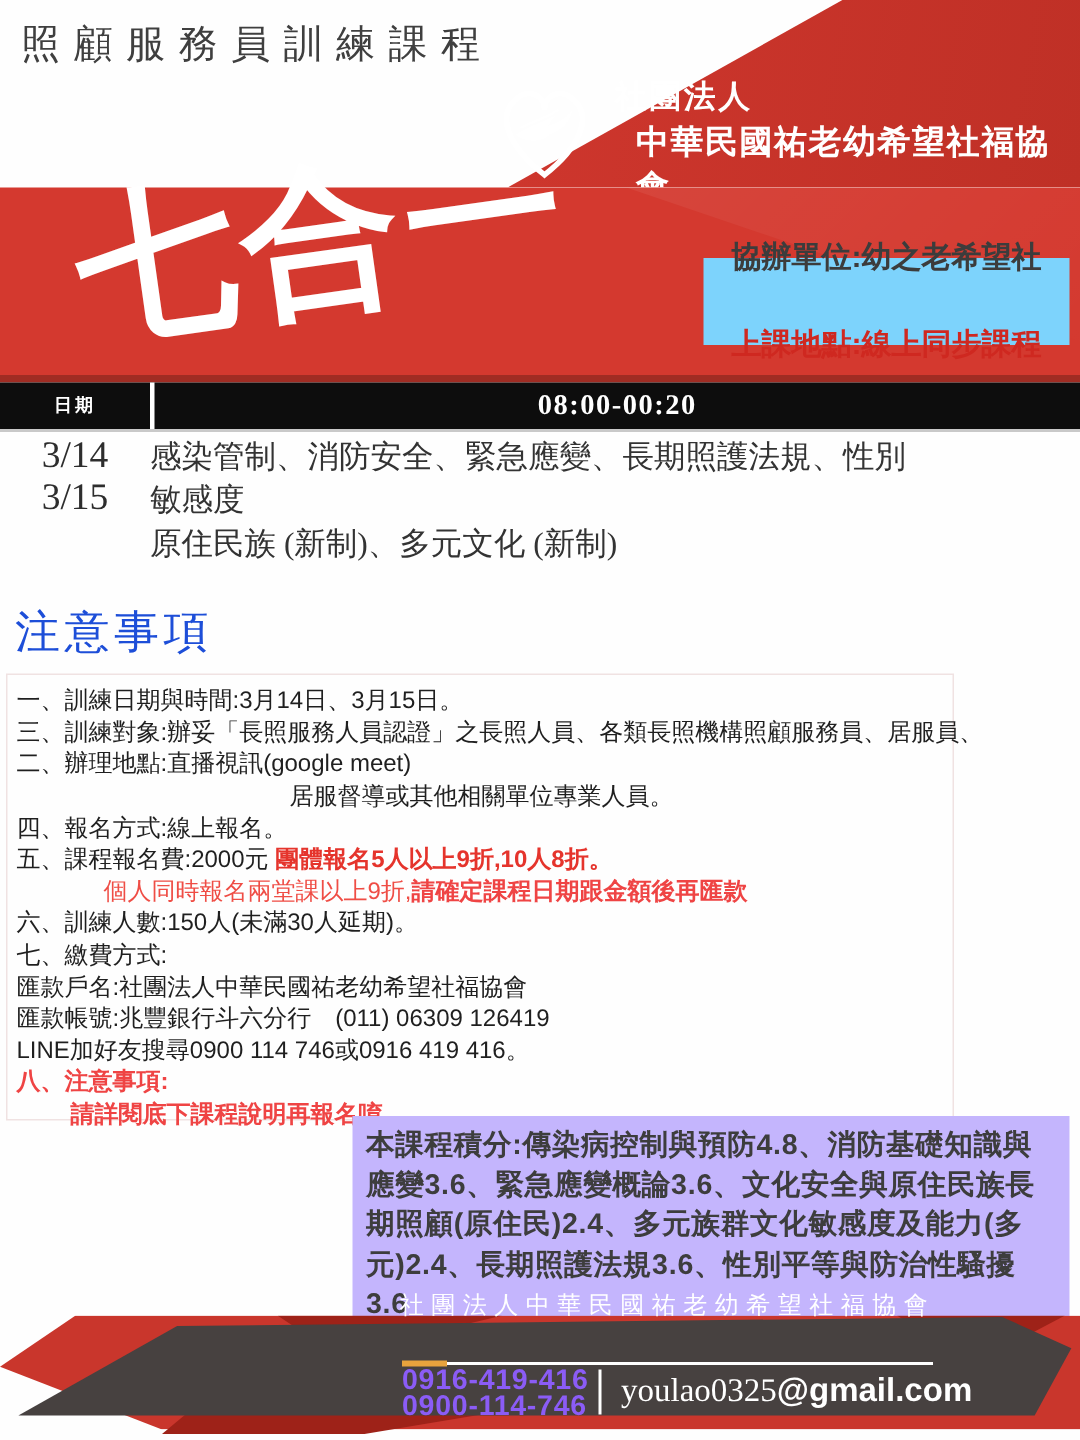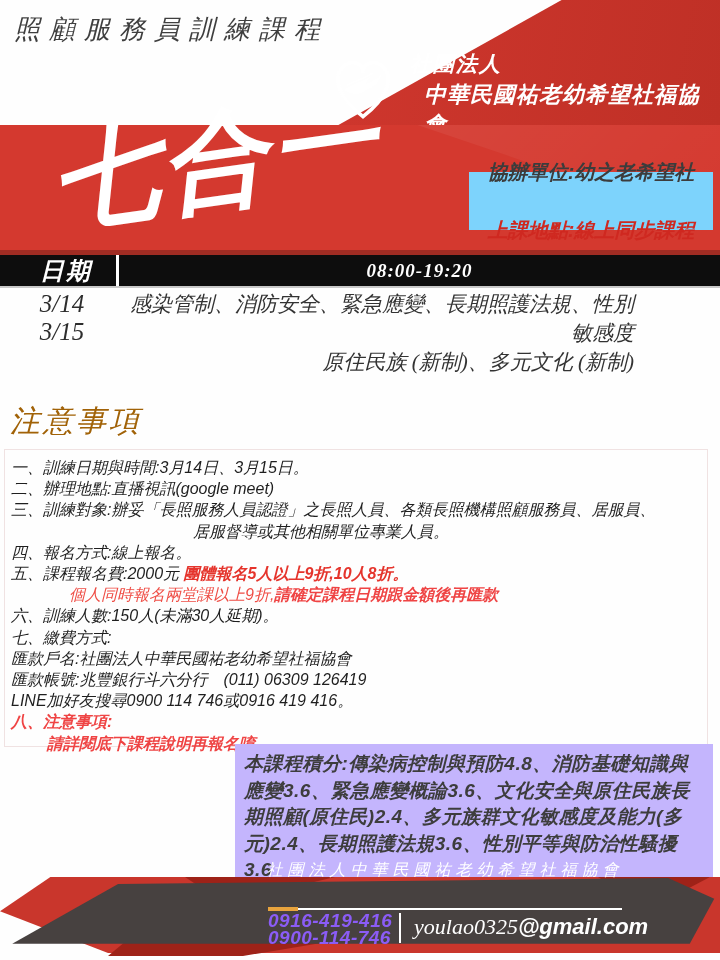--- a/index.html
+++ b/index.html
@@ -1,17 +1,17 @@
 <!DOCTYPE html>
 <html><head>
 <meta charset="utf-8">
 <style>
   html,body{margin:0;padding:0;background:#ffffff;}
   .poster{position:relative;width:720px;height:960px;background:#fefefe;overflow:hidden;
-          font-family:"Liberation Sans",sans-serif;font-style:italic;}
+          font-family:"Liberation Sans",sans-serif;}
 
   
   .red-wedge{position:absolute;top:0;left:0;width:720px;height:125px;
              background:linear-gradient(100deg,#d0372e 40%,#bf3026 100%);
              clip-path:polygon(78% 0,100% 0,100% 100%,47% 100%);}
   .top-title{position:absolute;top:12px;left:14px;font-family:"Liberation Serif",serif;
              font-size:26px;color:#3f3f3f;letter-spacing:9px;}
   .logo{position:absolute;top:50px;left:326px;width:74px;height:74px;}
   .org-line1{position:absolute;top:50px;left:410px;color:#fff;font-size:21px;font-weight:bold;letter-spacing:2px;}
   .org-line2{position:absolute;top:80px;left:424px;color:#fff;font-size:22px;font-weight:bold;letter-spacing:1px;}
@@ -25,32 +25,32 @@
             line-height:1;letter-spacing:4px;transform:rotate(-8deg);transform-origin:left center;}
   .info-box{position:absolute;top:172px;left:469px;width:244px;height:58px;background:#7dd3fc;
             display:flex;flex-direction:column;justify-content:center;align-items:center;}
   .info-co{font-size:20px;font-weight:bold;color:#3c3c3c;line-height:27px;}
   .info-loc{font-size:20px;font-weight:bold;color:#cf2820;line-height:27px;margin-top:31px;}
   .dark-strip{position:absolute;top:250px;left:0;width:720px;height:5px;background:#a02c23;}
 
   
   .table-header{position:absolute;top:255px;left:0;width:720px;height:31px;background:#0d0d0d;
                 display:flex;border-bottom:2px solid #c9c9c9;font-family:"Liberation Serif",serif;}
-  .th-date{width:100px;border-right:3px solid #fff;color:#fff;font-weight:bold;font-size:24px;
-           display:flex;align-items:center;justify-content:center;letter-spacing:2px;margin-left:16px;}
+  .th-date{width:100px;border-right:3px solid #fff;color:#fff;font-weight:bold;font-size:12px;
+           display:flex;align-items:center;justify-content:center;letter-spacing:2px;}
   .th-time{flex:1;color:#fff;font-weight:bold;font-size:19px;display:flex;align-items:center;
            justify-content:center;letter-spacing:1px;}
-  .table-row{position:absolute;top:290px;left:0;width:632px;display:flex;font-family:"Liberation Serif",serif;margin-left:12px;}
+  .table-row{position:absolute;top:290px;left:0;width:632px;display:flex;font-family:"Liberation Serif",serif;}
   .dates{width:100px;text-align:center;font-size:25px;color:#2d2d2d;line-height:28px;}
-  .row-content{flex:1;text-align:right;font-size:21px;color:#333;line-height:29px;padding-right:10px;}
+  .row-content{flex:1;text-align:left;font-size:21px;color:#333;line-height:29px;padding-right:10px;}
 
   
-  .notes-heading{position:absolute;top:401px;left:10px;font-size:30px;color:#a16207;
+  .notes-heading{position:absolute;top:401px;left:10px;font-size:30px;color:#1d4ed8;
                  letter-spacing:3px;font-family:"Liberation Serif",serif;}
-  .notes-box{position:absolute;top:449px;left:4px;width:704px;height:298px;border:1px solid #f0e2e2;
+  .notes-box{position:absolute;top:449px;left:4px;width:632px;height:298px;border:1px solid #f0e2e2;
              padding:7px 14px 0 6px;box-sizing:border-box;font-size:16px;color:#1f1f1f;}
   .note-line{line-height:21.2px;white-space:nowrap;}
   .indent-a{padding-left:182px;}
   .indent-b{padding-left:58px;}
   .indent-c{padding-left:36px;}
   .red-strong{color:#e5342c;font-weight:bold;}
   .red-normal{color:#ef4d45;}
   .red-bold{color:#ef4444;font-weight:bold;}
 
   
@@ -102,38 +102,38 @@
   </div>
   <div class="headline">七合一</div>
   <div class="info-box">
     <div class="info-co">協辦單位:幼之老希望社</div>
     <div class="info-loc">上課地點:線上同步課程</div>
   </div>
   <div class="dark-strip"></div>
 
   <div class="table-header">
     <div class="th-date">日期</div>
-    <div class="th-time">08:00-19:20</div>
+    <div class="th-time">08:00-00:20</div>
   </div>
   <div class="table-row">
     <div class="dates">
       <div>3/14</div>
       <div>3/15</div>
     </div>
     <div class="row-content">
       <div>感染管制、消防安全、緊急應變、長期照護法規、性別敏感度</div>
       <div>原住民族 (新制)、多元文化 (新制)</div>
     </div>
   </div>
 
   <div class="notes-heading">注意事項</div>
   <div class="notes-box">
     <div class="note-line"><span>一、訓練日期與時間:3月14日、3月15日。</span></div>
+    <div class="note-line"><span>三、訓練對象:辦妥「長照服務人員認證」之長照人員、各類長照機構照顧服務員、居服員、</span></div>
     <div class="note-line"><span>二、辦理地點:直播視訊(google meet)</span></div>
-    <div class="note-line"><span>三、訓練對象:辦妥「長照服務人員認證」之長照人員、各類長照機構照顧服務員、居服員、</span></div>
     <div class="note-line indent-a"><span>居服督導或其他相關單位專業人員。</span></div>
     <div class="note-line"><span>四、報名方式:線上報名。</span></div>
     <div class="note-line"><span>五、課程報名費:2000元 </span><span class="red-strong">團體報名5人以上9折,10人8折。</span></div>
     <div class="note-line indent-b"><span class="red-normal">個人同時報名兩堂課以上9折,</span><span class="red-bold">請確定課程日期跟金額後再匯款</span></div>
     <div class="note-line"><span>六、訓練人數:150人(未滿30人延期)。</span></div>
     <div class="note-line"><span>七、繳費方式:</span></div>
     <div class="note-line"><span>匯款戶名:社團法人中華民國祐老幼希望社福協會</span></div>
     <div class="note-line"><span>匯款帳號:兆豐銀行斗六分行　(011) 06309 126419</span></div>
     <div class="note-line"><span>LINE加好友搜尋0900 114 746或0916 419 416。</span></div>
     <div class="note-line"><span class="red-bold">八、注意事項:</span></div>

